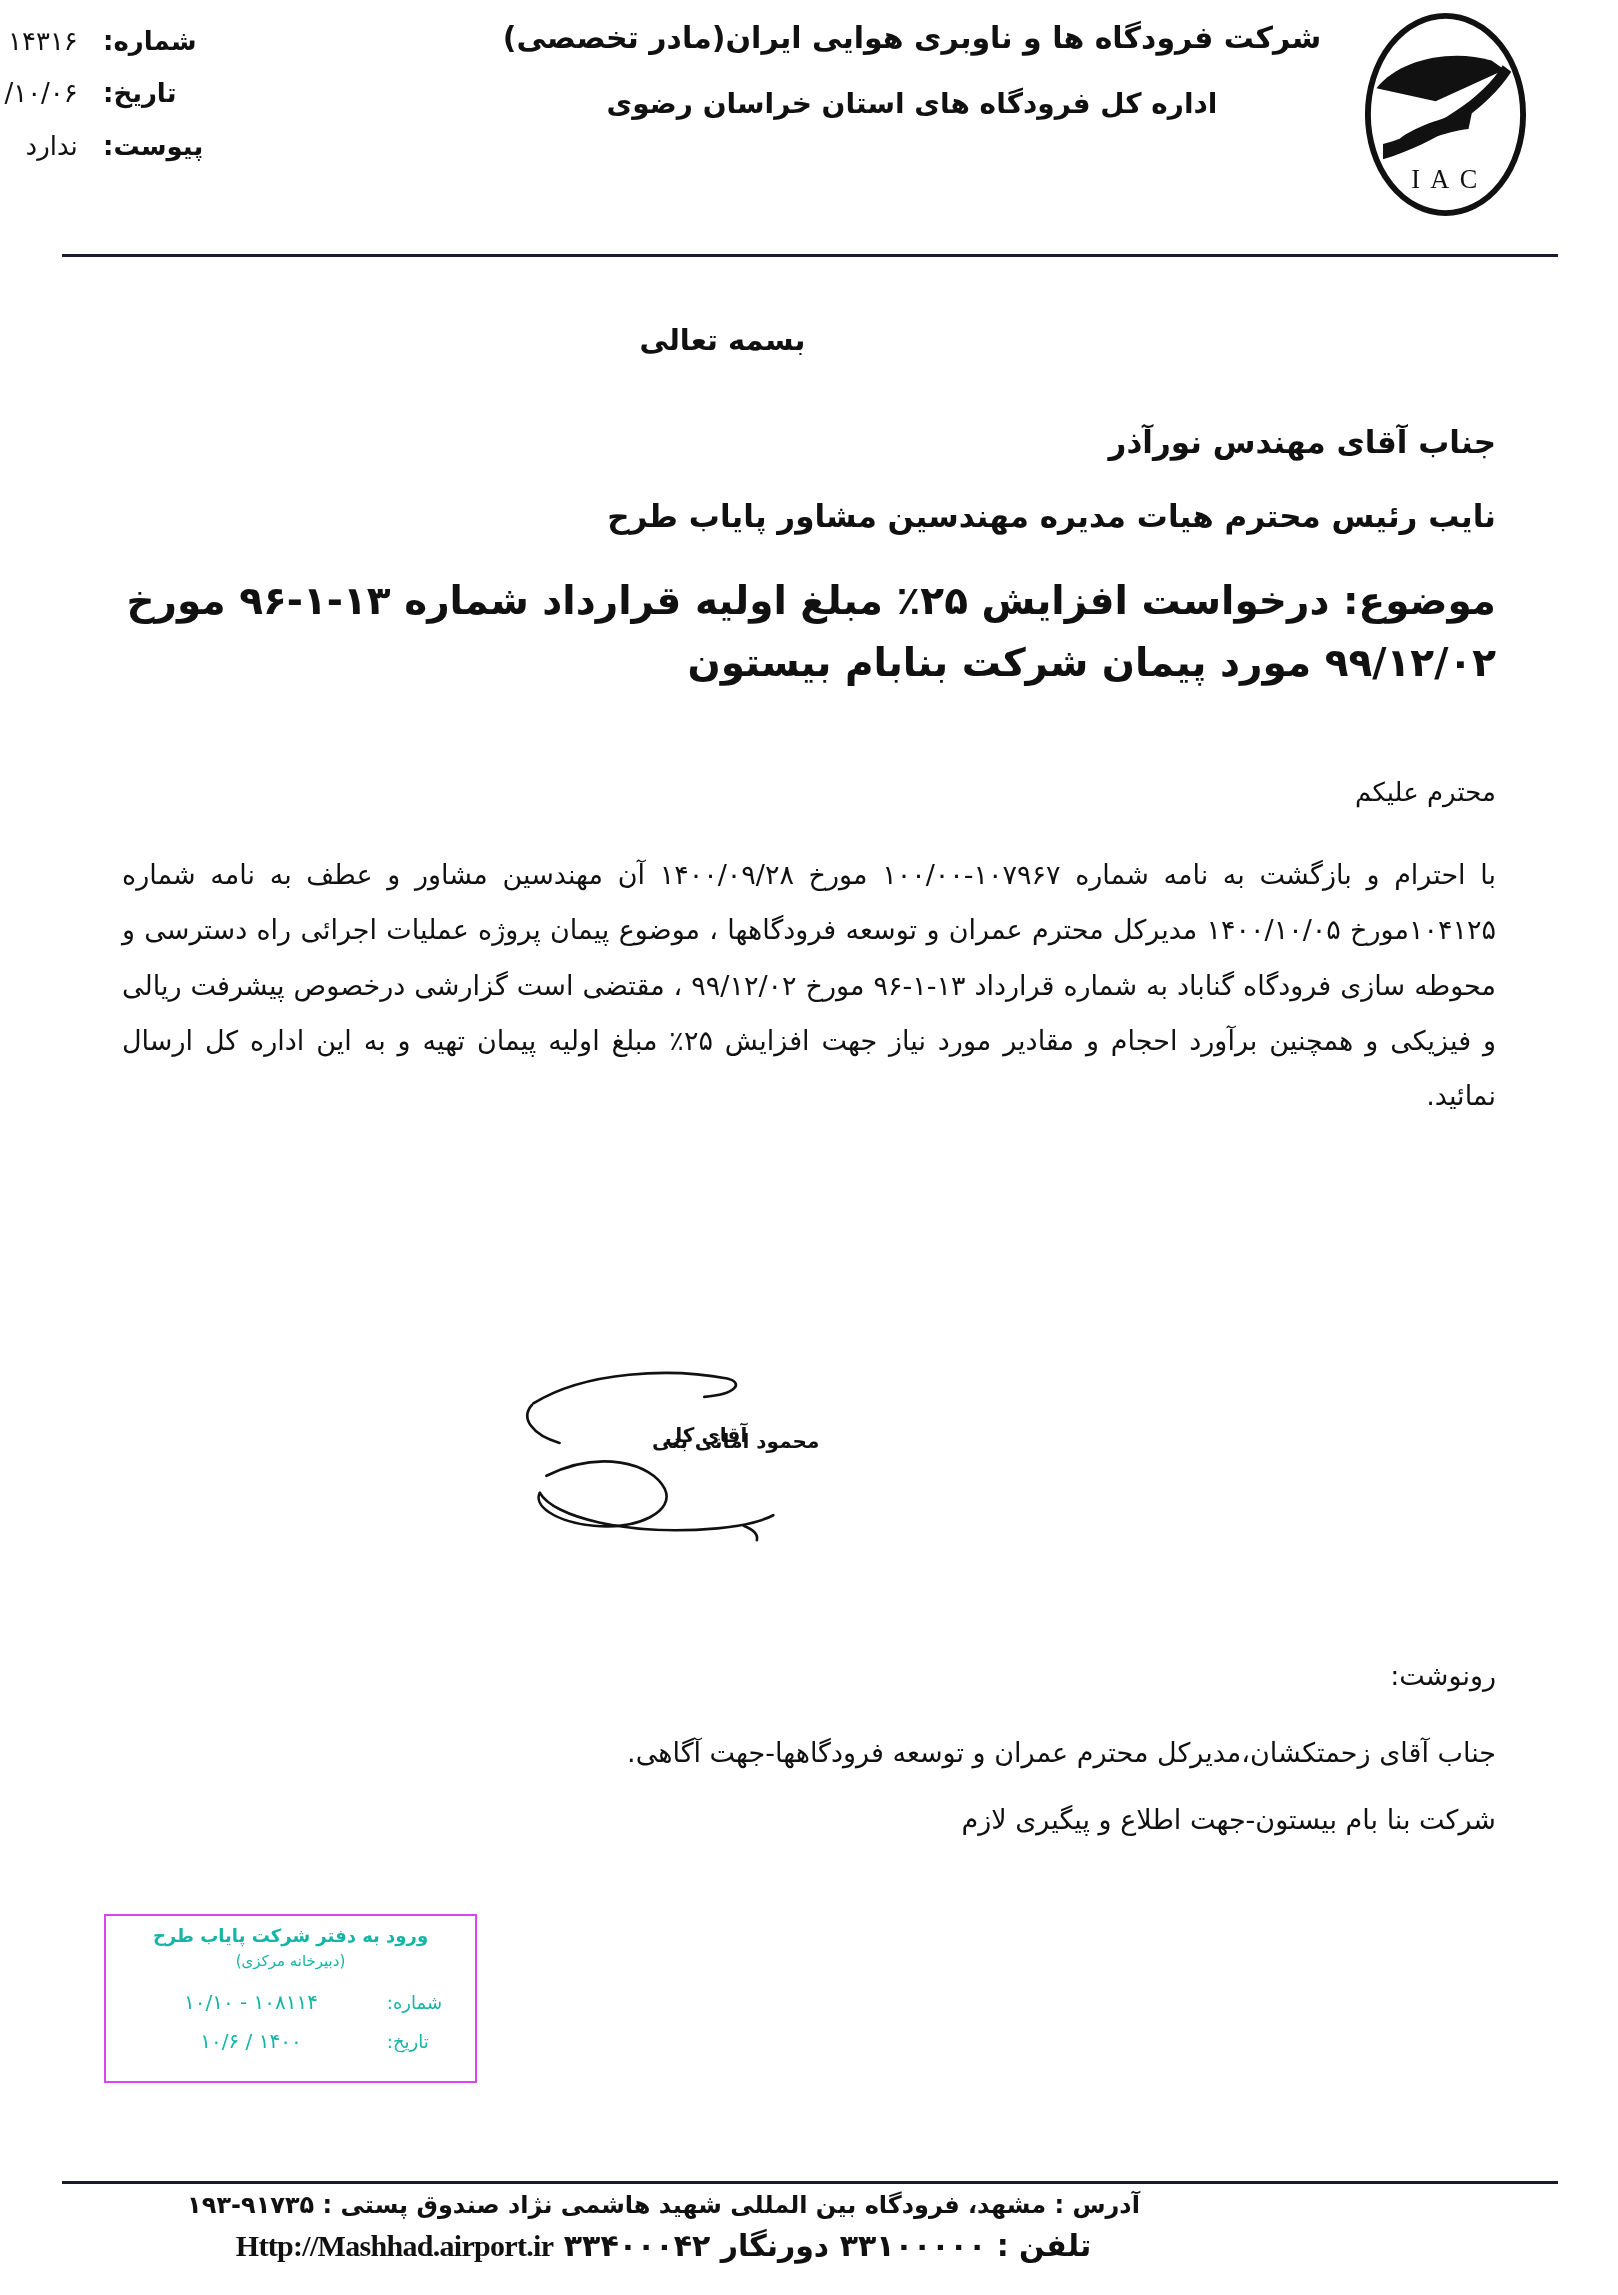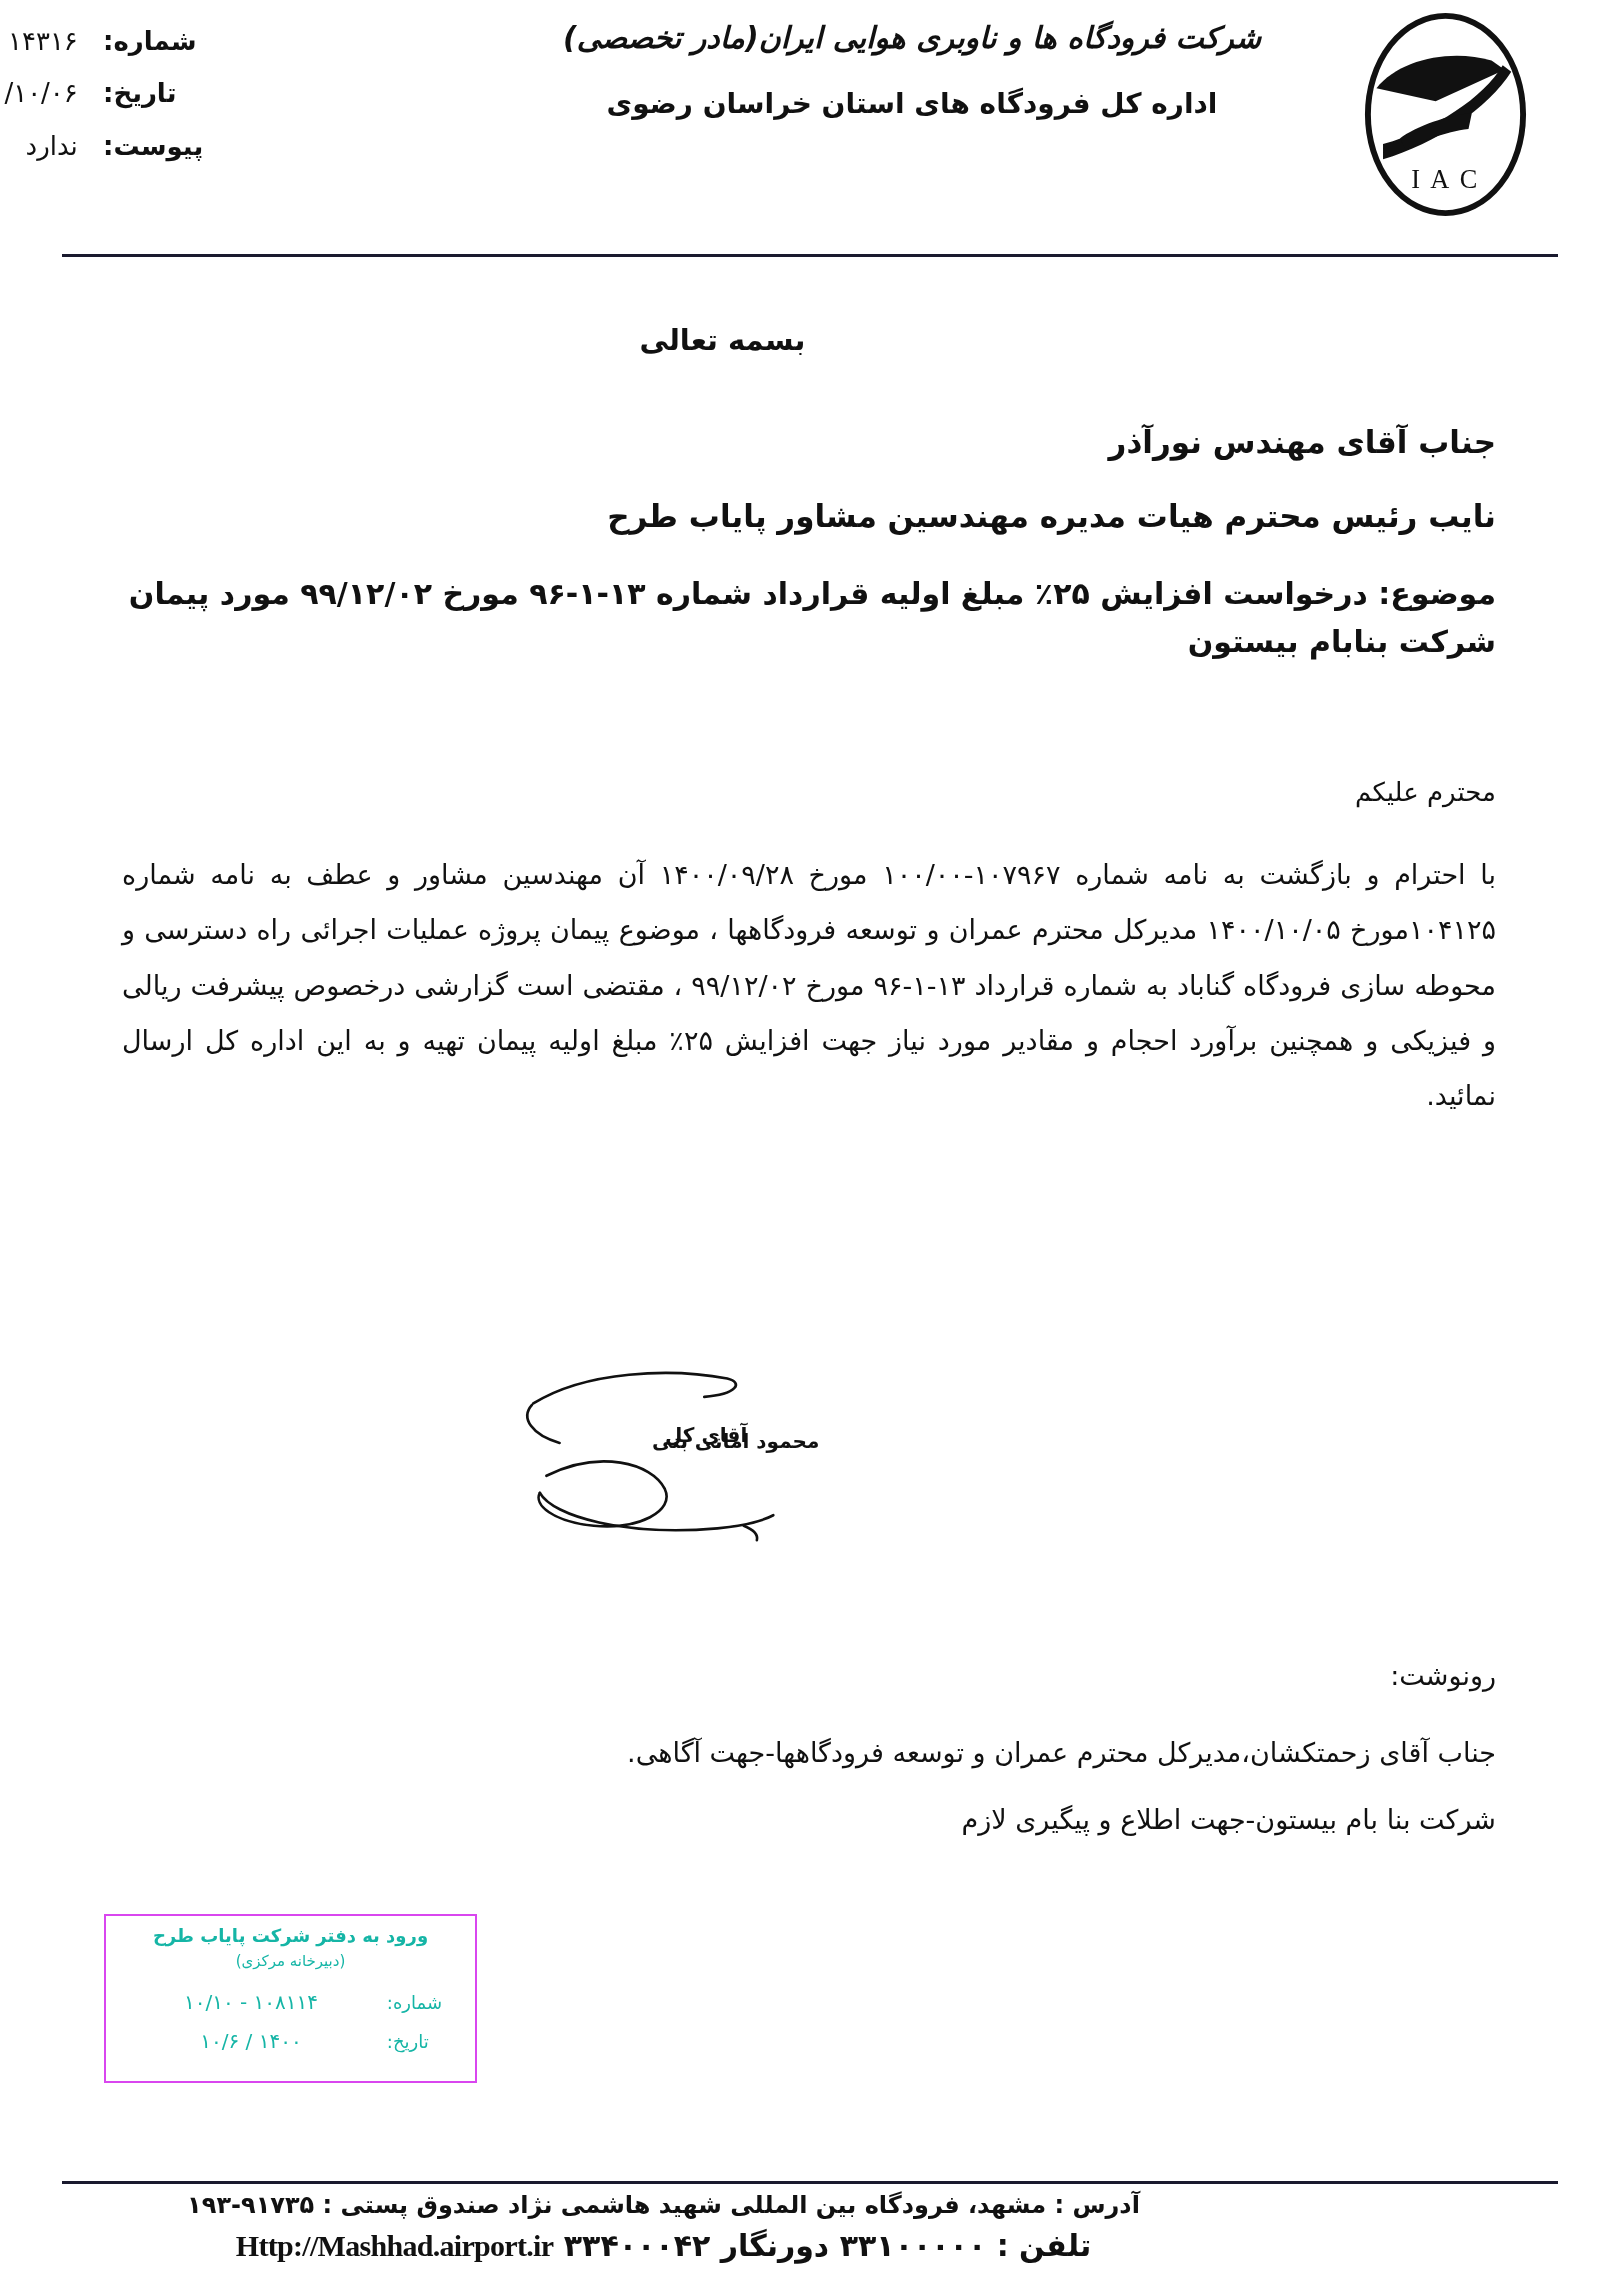--- a/index.html
+++ b/index.html
@@ -66,21 +66,20 @@
     left: 501px;
     width: 824px;
     text-align: center;
     direction: rtl;
   }
   .org-line1 {
     font-size: 30px;
     font-weight: bold;
     letter-spacing: -0.7px;
     margin-bottom: 32px;
-    font-style: italic;
   }
   .org-line2 {
     font-size: 28px;
     font-weight: bold;
     letter-spacing: -0.7px;
   }
 
   .logo {
     position: absolute;
     top: 9.2px;
@@ -120,21 +119,21 @@
     direction: rtl;
     text-align: right;
   }
   .ad-line {
     font-size: 31px;
     font-weight: bold;
     margin-bottom: 32px;
     line-height: 1.35;
   }
   .subject {
-    font-size: 30px;
+    font-size: 39px;
     font-weight: bold;
     line-height: 1.6;
     margin-top: 22.4px;
   }
 
   .salam {
     position: absolute;
     top: 777px;
     right: 122px;
     font-size: 26px;

